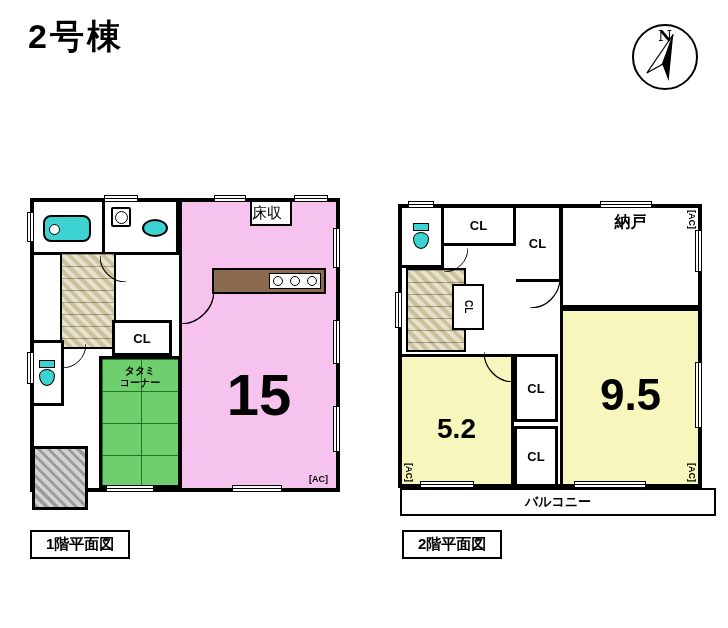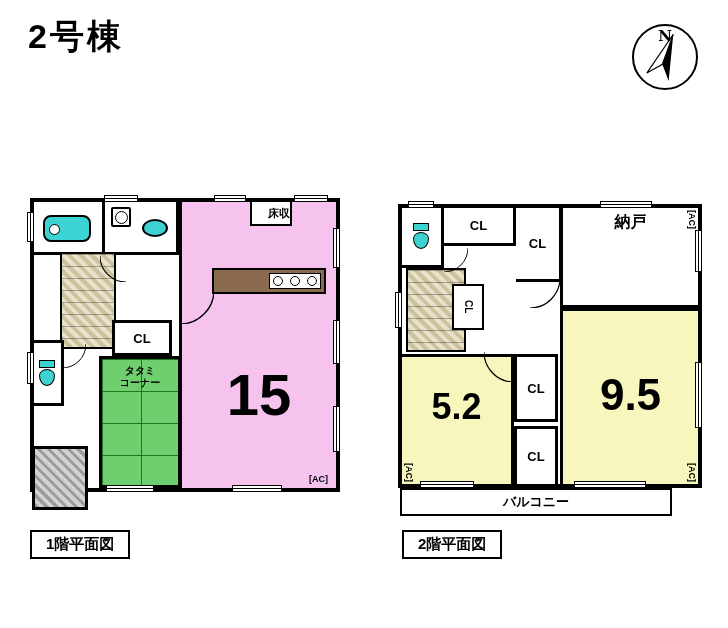--- a/index.html
+++ b/index.html
@@ -40,21 +40,21 @@
   .sink-icon{position:absolute;background:#3ed3d3;border:2px solid #000;border-radius:50%}
   .toilet-icon{position:absolute;width:16px;height:27px}
   .toilet-icon .tank{display:block;width:16px;height:8px;background:#3ed3d3;border:1px solid #000}
   .toilet-icon .bowl{display:block;width:16px;height:17px;margin-top:1px;background:#3ed3d3;
     border:1px solid #000;border-radius:50% 50% 50% 50%/38% 38% 62% 62%}
   .counter{position:absolute;background:#8a6b4f;border:2px solid #000}
   .stove-icon{position:absolute;right:3px;top:3px;width:52px;height:16px;background:#fff;border:1px solid #000;
     display:flex;align-items:center;justify-content:space-around}
   .stove-icon i{width:10px;height:10px;border:1px solid #000;border-radius:50%;background:#fff}
   .storage{position:absolute;background:#fff;border:2px solid #000;border-top:none;
-    font-size:11px;font-weight:bold;text-align:right;line-height:22px}
+    font-size:15px;font-weight:normal;text-align:left;line-height:22px}
   
   .win{position:absolute;background-color:#fff;border:1px solid #000;z-index:5;
        background-image:linear-gradient(#000,#000);background-repeat:no-repeat;background-position:center}
   .win-h{height:7px;background-size:100% 1px}
   .win-v{width:7px;background-size:1px 100%}
   .arc{position:absolute;z-index:4}
   
   .balcony{position:absolute;border:2px solid #000;background:#fff;display:flex;
            align-items:center;justify-content:center;font-size:13px;font-weight:bold}
   .caption{position:absolute;border:2px solid #000;background:#fff;padding:3px 14px;
@@ -163,21 +163,21 @@
     <div class="ac vert" style="right:2px;top:2px">[AC]</div>
   </div>
 
   <div class="stairs" style="left:4px;top:60px;width:60px;height:84px"></div>
 
   <div class="room" style="left:50px;top:76px;width:32px;height:46px;border:2px solid #000;z-index:3">
     <div class="cl-lbl" style="writing-mode:vertical-rl;font-size:10px">CL</div>
   </div>
 
   <div class="room" style="left:0;top:146px;width:112px;height:130px;border-top:3px solid #000;border-right:3px solid #000;background:#f6f6bd">
-    <div class="lbl" style="top:32px;font-size:36px">5.2</div>
+    <div class="lbl" style="top:58px;font-size:28px">5.2</div>
     <div class="ac vert" style="left:2px;bottom:2px">[AC]</div>
   </div>
 
   <div class="room" style="left:112px;top:146px;width:44px;height:68px;border:3px solid #000">
     <div class="cl-lbl">CL</div>
   </div>
 
   <div class="room" style="left:112px;top:218px;width:44px;height:58px;border:3px solid #000;border-bottom:none">
     <div class="cl-lbl">CL</div>
   </div>
@@ -199,16 +199,16 @@
 <svg class="arc" style="left:444px;top:248px;width:24px;height:24px" viewBox="0 0 100 100" preserveAspectRatio="none">
     <path d="M100 0 A100 100 0 0 1 0 100" fill="none" stroke="#000" stroke-width="4"></path>
   </svg>
 <svg class="arc" style="left:530px;top:278px;width:30px;height:30px" viewBox="0 0 100 100" preserveAspectRatio="none">
     <path d="M100 0 A100 100 0 0 1 0 100" fill="none" stroke="#000" stroke-width="4"></path>
   </svg>
 <svg class="arc" style="left:484px;top:352px;width:30px;height:30px;transform:scaleX(-1)" viewBox="0 0 100 100" preserveAspectRatio="none">
     <path d="M100 0 A100 100 0 0 1 0 100" fill="none" stroke="#000" stroke-width="4"></path>
   </svg>
 
-<div class="balcony" style="left:400px;top:488px;width:272px;height:28px">バルコニー</div>
+<div class="balcony" style="left:400px;top:488px;width:316px;height:28px">バルコニー</div>
 
 <div class="caption" style="left:30px;top:530px">1階平面図</div>
 <div class="caption" style="left:402px;top:530px">2階平面図</div>
 
 </body></html>

